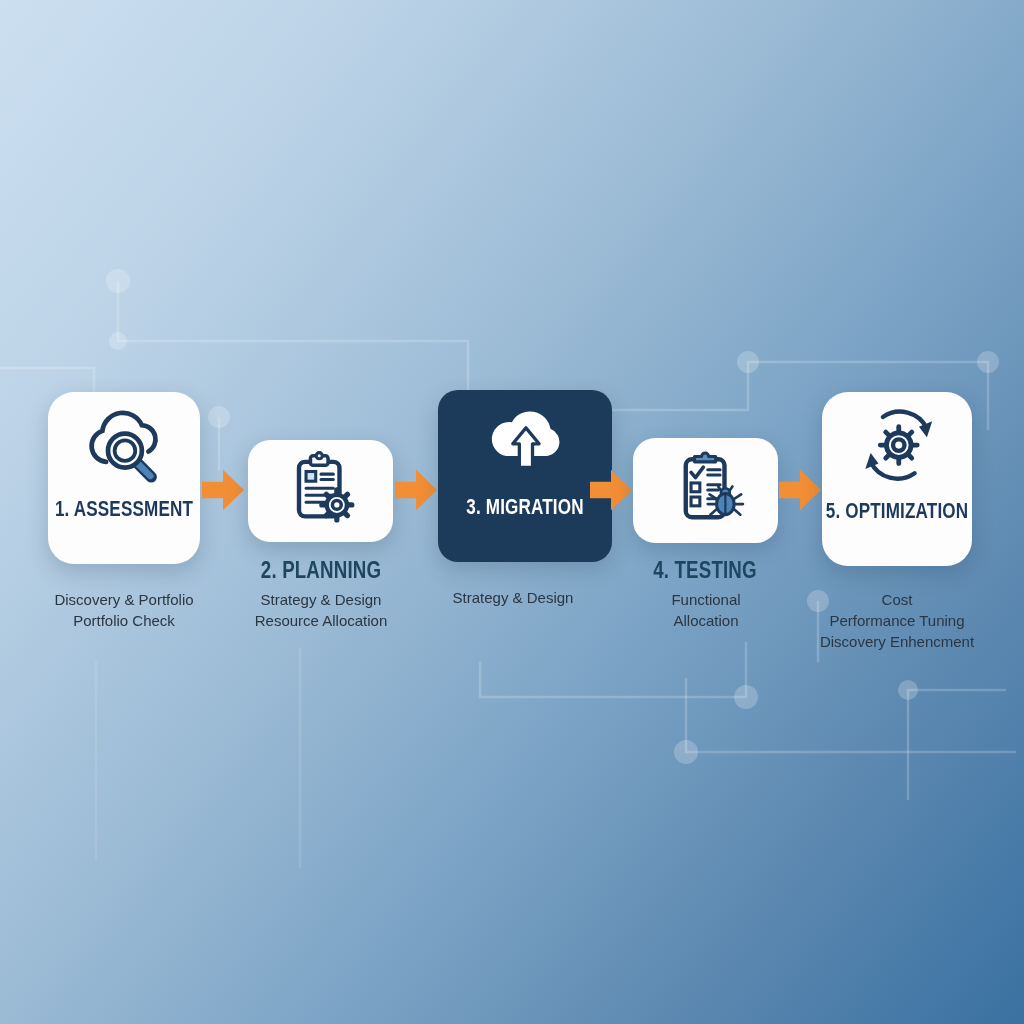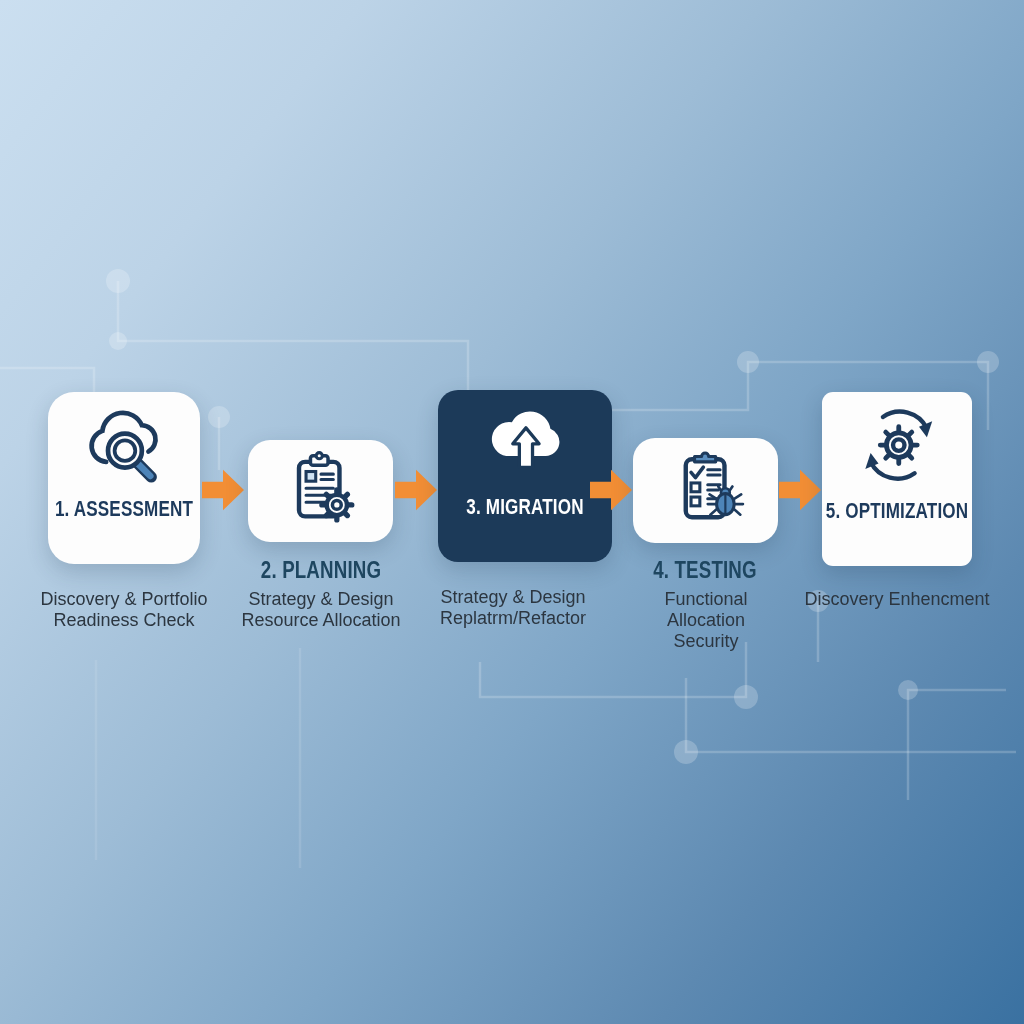--- a/index.html
+++ b/index.html
@@ -20,32 +20,32 @@
     transform:scaleX(.76); white-space:nowrap; letter-spacing:.2px;
   }
   .card-label.light { color:#ffffff; }
   .out-label {
     position:absolute; width:230px; text-align:center; font-weight:700;
     font-size:24px; color:#1E4660; transform:scaleX(.78);
     white-space:nowrap; letter-spacing:.2px;
   }
   .details {
     position:absolute; width:232px; text-align:center;
-    font-size:18px; line-height:21px; color:#2C3640;
+    font-size:15px; line-height:21px; color:#2C3640;
   }
   .arrow {
     position:absolute; width:42px; height:44px; background:#F28E35;
     clip-path: polygon(0 31%, 50% 31%, 50% 4%, 100% 50%, 50% 96%, 50% 69%, 0 69%);
   }
   
   .c1 { left:48px;  top:392px; width:152px; height:172px; border-radius:26px; }
   .c2 { left:248px; top:440px; width:145px; height:102px; border-radius:22px; }
   .c3 { left:438px; top:390px; width:174px; height:172px; border-radius:20px; }
   .c4 { left:633px; top:438px; width:145px; height:105px; border-radius:22px; }
-  .c5 { left:822px; top:392px; width:150px; height:174px; border-radius:11px; }
+  .c5 { left:822px; top:392px; width:150px; height:174px; border-radius:26px; }
   .a1 { left:202px; top:468px; } .a2 { left:395px; top:468px; }
   .a3 { left:590px; top:468px; } .a4 { left:779px; top:468px; }
   .ol2 { left:206px; top:556px; } .ol4 { left:590px; top:556px; }
   .d1 { left:8px;   top:589px; } .d2 { left:205px; top:589px; }
   .d3 { left:397px; top:587px; } .d4 { left:590px; top:589px;text-align:center; }
   .d5 { left:781px; top:589px; }
 </style>
 </head>
 <body>
 
@@ -82,21 +82,21 @@
       <path d="M31 68 A17 17 0 0 1 27 35 A22 22 0 0 1 69 29 A15 15 0 0 1 76 57" fill="none" stroke="#1d3a5c" stroke-width="5" stroke-linecap="round"></path>
       <line x1="64" y1="69" x2="79" y2="84" stroke="#1d3a5c" stroke-width="12" stroke-linecap="round"></line>
       <line x1="64" y1="69" x2="78" y2="83" stroke="#4d84b8" stroke-width="7" stroke-linecap="round"></line>
       <circle cx="51" cy="56" r="18" fill="#fdfdfd" stroke="#1d3a5c" stroke-width="5"></circle>
       <circle cx="51" cy="56" r="11" fill="none" stroke="#1d3a5c" stroke-width="4"></circle>
     </svg>
     <div class="card-label">1. ASSESSMENT</div>
   </div>
   <div class="details d1">
     <div>Discovery &amp; Portfolio</div>
-    <div>Readiness Check</div>
+    <div>Portfolio Check</div>
   </div>
 
   <div class="arrow a1"></div>
 
   <div class="card white c2">
     <svg class="card-icon" style="top:6px" width="88" height="88" viewBox="0 0 100 100">
       <g stroke="#1d3a5c" fill="#fdfdfd" stroke-linejoin="round" stroke-linecap="round">
         <rect x="25" y="18" width="46" height="62" rx="7" stroke-width="5"></rect>
         <rect x="38" y="11" width="20" height="11" rx="3" stroke-width="4"></rect>
         <circle cx="48" cy="11" r="3.5" stroke-width="3.5"></circle>
@@ -121,21 +121,20 @@
 
   <div class="card navy c3">
     <svg class="card-icon" style="top:4px" width="94" height="94" viewBox="0 0 100 100">
       <path d="M30 66 H72 A15 15 0 0 0 77 37 A22 22 0 0 0 36 30 A17 17 0 0 0 30 66 Z" fill="#ffffff"></path>
       <path d="M51 36 L65 53 H58 V78 H44 V53 H37 Z" fill="#ffffff" stroke="#1c3a59" stroke-width="3.5" stroke-linejoin="round"></path>
     </svg>
     <div class="card-label light">3. MIGRATION</div>
   </div>
   <div class="details d3">
     <div>Strategy &amp; Design</div>
-    <div>Replatrm/Refactor</div>
   </div>
 
   <div class="arrow a3"></div>
 
   <div class="card white c4">
     <svg class="card-icon" style="top:8px" width="88" height="88" viewBox="0 0 100 100">
       <rect x="27" y="15" width="44" height="66" rx="7" fill="#fdfdfd" stroke="#1d3a5c" stroke-width="5"></rect>
       <path d="M37 18 v-6 h8 a4 4 0 0 1 8 0 h8 v6 z" fill="#5b8fc0" stroke="#1d3a5c" stroke-width="3.5" stroke-linejoin="round"></path>
       <path d="M33 30 l5 6 9 -12" fill="none" stroke="#1d3a5c" stroke-width="4" stroke-linecap="round" stroke-linejoin="round"></path>
       <path d="M52 27 H66 M52 33 H66" stroke="#1d3a5c" stroke-width="3.5" stroke-linecap="round"></path>
@@ -150,37 +149,38 @@
       </g>
       <circle cx="72" cy="53" r="5" fill="#4d84b8" stroke="#1d3a5c" stroke-width="3"></circle>
       <ellipse cx="72" cy="66" rx="10" ry="12" fill="#4d84b8" stroke="#1d3a5c" stroke-width="3.5"></ellipse>
       <path d="M72 55 V78" stroke="#1d3a5c" stroke-width="2.5"></path>
     </svg>
   </div>
   <div class="out-label ol4">4. TESTING</div>
   <div class="details d4">
     <div>Functional</div>
     <div>Allocation</div>
-    <div>Security</div>
   </div>
 
   <div class="arrow a4"></div>
 
   <div class="card white c5">
     <svg class="card-icon" style="top:10px" width="88" height="88" viewBox="0 0 100 100">
       <path d="M34 17 A34 34 0 0 1 84 30" fill="none" stroke="#1d3a5c" stroke-width="5" stroke-linecap="round"></path>
       <path d="M90 22 L84 40 L75 28 Z" fill="#1d3a5c"></path>
       <path d="M70 81 A34 34 0 0 1 20 68" fill="none" stroke="#1d3a5c" stroke-width="5" stroke-linecap="round"></path>
       <path d="M14 76 L20 58 L29 70 Z" fill="#1d3a5c"></path>
       <g stroke="#1d3a5c" stroke-width="5.5" stroke-linecap="round">
         <path d="M66 49 L73 49 M61.9 58.9 L66.8 63.8 M52 63 L52 70 M42.1 58.9 L37.2 63.8
                  M38 49 L31 49 M42.1 39.1 L37.2 34.2 M52 35 L52 28 M61.9 39.1 L66.8 34.2"></path>
       </g>
       <circle cx="52" cy="49" r="14" fill="#fdfdfd" stroke="#1d3a5c" stroke-width="5.5"></circle>
       <circle cx="52" cy="49" r="6.5" fill="#fdfdfd" stroke="#1d3a5c" stroke-width="5"></circle>
     </svg>
     <div class="card-label">5. OPTIMIZATION</div>
   </div>
   <div class="details d5">
+    <div>Cost</div>
+    <div>Performance Tuning</div>
     <div>Discovery Enhencment</div>
   </div>
 
 </div>
 
 </body></html>

